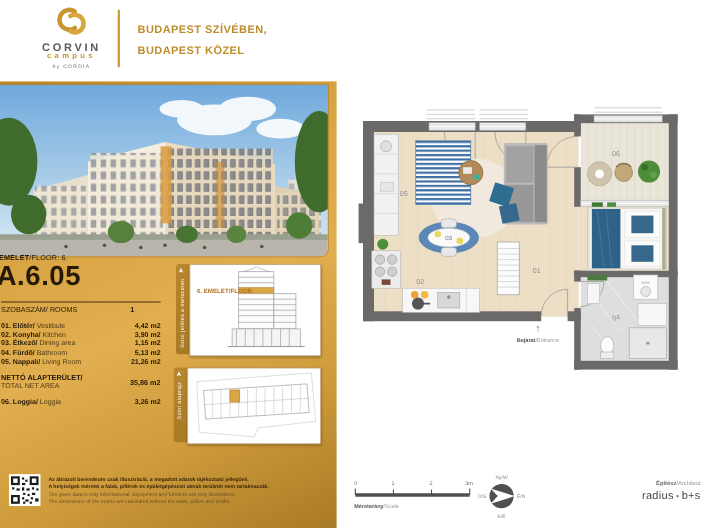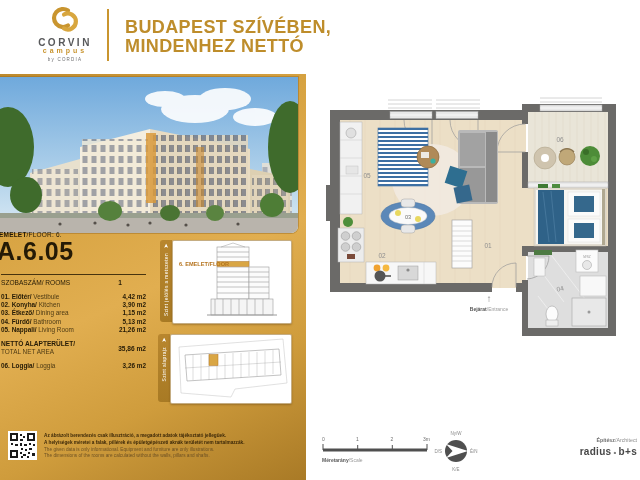--- a/index.html
+++ b/index.html
@@ -6,21 +6,21 @@
   #stage{position:relative;width:640px;height:480px;background:#ffffff;overflow:hidden;
          font-family:"Liberation Sans",sans-serif;-webkit-font-smoothing:antialiased;}
   .abs{position:absolute;}
 
   
   #logo{left:30px;top:4px;width:70px;text-align:center;}
   #brand-top{font-size:10px;font-weight:700;letter-spacing:2.5px;color:#58595b;line-height:9px;}
   #brand-bottom{font-size:7px;font-weight:700;letter-spacing:3px;color:#c9952f;line-height:8px;}
   #brand-byline{font-size:4.5px;letter-spacing:1.2px;color:#6d6e70;margin-top:2px;}
   #hdr-divider{left:107px;top:9px;width:1.5px;height:52px;background:#c9952f;}
-  #hdr-title{left:125px;top:18px;font-size:18px;font-weight:800;color:#be8d2b;
+  #hdr-title{left:125px;top:18px;font-size:10px;font-weight:800;color:#be8d2b;
              line-height:19px;letter-spacing:.4px;}
 
   
   #gold{left:0;top:74px;width:306px;height:406px;
     background:linear-gradient(155deg,#bd8a2d 0%,#d7a342 28%,#e1ae50 52%,#cf9c3c 74%,#a97a26 100%);}
   #photo{left:0;top:77px;width:298px;height:156px;border-radius:0 0 7px 0;overflow:hidden;
          box-shadow:0 0 0 1px rgba(150,105,30,.45);}
 
   #infoblock{left:1px;top:231px;width:145px;color:#241a06;}
   #floorline{font-size:6.5px;letter-spacing:.2px;margin-left:-2px;}
@@ -59,41 +59,41 @@
   #disc .hu{font-size:4.7px;font-weight:700;color:#3c2808;line-height:6.8px;}
   #disc .en{font-size:4.7px;color:#6e5224;line-height:6.8px;}
 
   
   #plan{left:318px;top:85px;width:322px;height:258px;}
   #scalebar{left:320px;top:430px;width:120px;height:42px;}
   #compass{left:428px;top:426px;width:62px;height:50px;}
   #architect{left:545px;top:437px;width:92px;text-align:right;}
   #architect .lbl{font-size:5.3px;color:#8d8d8d;}
   #architect .lbl .b{color:#6f6f6f;font-weight:700;}
-  #architect .name{font-size:10px;font-weight:700;color:#474747;margin-top:3px;letter-spacing:.3px;}
+  #architect .name{font-size:10px;font-weight:400;color:#474747;margin-top:3px;letter-spacing:.3px;}
   #architect .name .sep{color:#7a7a7a;font-size:8px;padding:0 2px;}
 </style>
 </head>
 <body>
 
 <div id="stage">
 
   <div class="abs" id="logo">
     <svg width="48" height="30" viewBox="0 0 48 30">
       <path d="M 27 6.5 A 9 9 0 1 0 27 21.5" fill="none" stroke="#c9952f" stroke-width="4.2" stroke-linecap="round"></path>
       <path d="M 23 10.5 A 8 8 0 1 1 23 24.5" fill="none" stroke="#d8a63e" stroke-width="4.2" stroke-linecap="round"></path>
     </svg>
     <div id="brand-top">CORVIN</div>
     <div id="brand-bottom">campus</div>
     <div id="brand-byline">by CORDIA</div>
   </div>
   <div class="abs" id="hdr-divider"></div>
   <div class="abs" id="hdr-title">
     <div>BUDAPEST SZÍVÉBEN,</div>
-    <div>MINDENHEZ NETTÓ</div>
+    <div>BUDAPEST KÖZEL</div>
   </div>
 
   <div class="abs" id="gold"></div>
 
   <svg class="abs" id="photo" viewBox="0 0 298 156">
     <defs>
       <linearGradient id="sky" x1="0" y1="0" x2="0" y2="1">
         <stop offset="0" stop-color="#6fa9dc"></stop>
           <stop offset=".7" stop-color="#b8d6ec"></stop>
           <stop offset="1" stop-color="#dcebf5"></stop>

